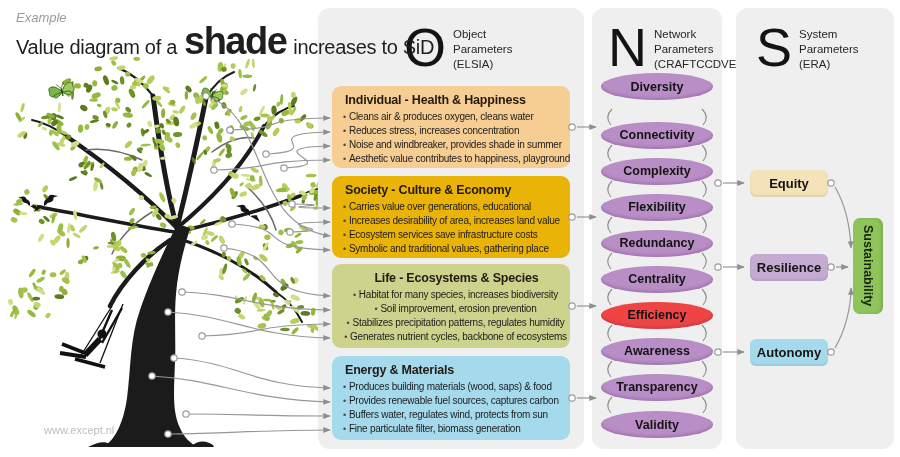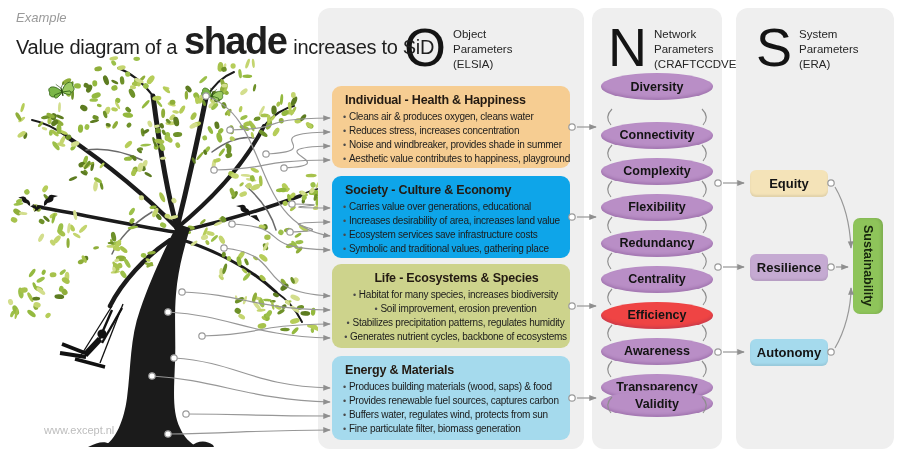--- a/index.html
+++ b/index.html
@@ -565,21 +565,21 @@
     <div id="obox-container">
         <div class="obox" style="top: 78px; height: 82px; background: rgb(246, 205, 146);">
           <h3>Individual - Health &amp; Happiness</h3>
           <ul>
             <li><span class="dot">•</span><span>Cleans air &amp; produces oxygen, cleans water</span></li>
             <li><span class="dot">•</span><span>Reduces stress, increases concentration</span></li>
             <li><span class="dot">•</span><span>Noise and windbreaker, provides shade in summer</span></li>
             <li><span class="dot">•</span><span>Aesthetic value contributes to happiness, playground</span></li>
           </ul>
         </div>
-        <div class="obox" style="top: 168px; height: 82px; background: #0ea5e9;">
+        <div class="obox" style="top: 168px; height: 82px; background: #eab308;">
           <h3>Society - Culture &amp; Economy</h3>
           <ul>
             <li><span class="dot">•</span><span>Carries value over generations, educational</span></li>
             <li><span class="dot">•</span><span>Increases desirability of area, increases land value</span></li>
             <li><span class="dot">•</span><span>Ecosystem services save infrastructure costs</span></li>
             <li><span class="dot">•</span><span>Symbolic and traditional values, gathering place</span></li>
           </ul>
         </div>
         <div class="obox" style="top: 256px; height: 84px; background: rgb(205, 211, 140); text-align: center;">
           <h3>Life - Ecosystems &amp; Species</h3>
@@ -614,21 +614,21 @@
     <div id="noval-container">
         <div class="noval" style="top: 65px; background: rgb(185, 142, 198);">Diversity</div>
         <div class="noval" style="top: 113.5px; background: rgb(185, 142, 198);">Connectivity</div>
         <div class="noval" style="top: 149.5px; background: rgb(185, 142, 198);">Complexity</div>
         <div class="noval" style="top: 185.5px; background: rgb(185, 142, 198);">Flexibility</div>
         <div class="noval" style="top: 221.5px; background: rgb(185, 142, 198);">Redundancy</div>
         <div class="noval" style="top: 257.5px; background: rgb(185, 142, 198);">Centrality</div>
         <div class="noval" style="top: 293.5px; background: #ef4444;">Efficiency</div>
         <div class="noval" style="top: 329.5px; background: rgb(185, 142, 198);">Awareness</div>
         <div class="noval" style="top: 365.5px; background: rgb(185, 142, 198);">Transparency</div>
-        <div class="noval" style="top: 382px; background: rgb(185, 142, 198);">Validity</div>
+        <div class="noval" style="top: 403px; background: rgb(185, 142, 198);">Validity</div>
       </div>
   </div>
 
   <div class="panel" id="panel-s">
     <div class="phead" style="left:20px">
       <span class="bigletter">S</span>
       <span class="ptext">
         <div>System</div>
         <div>Parameters</div>
         <div>(ERA)</div>

